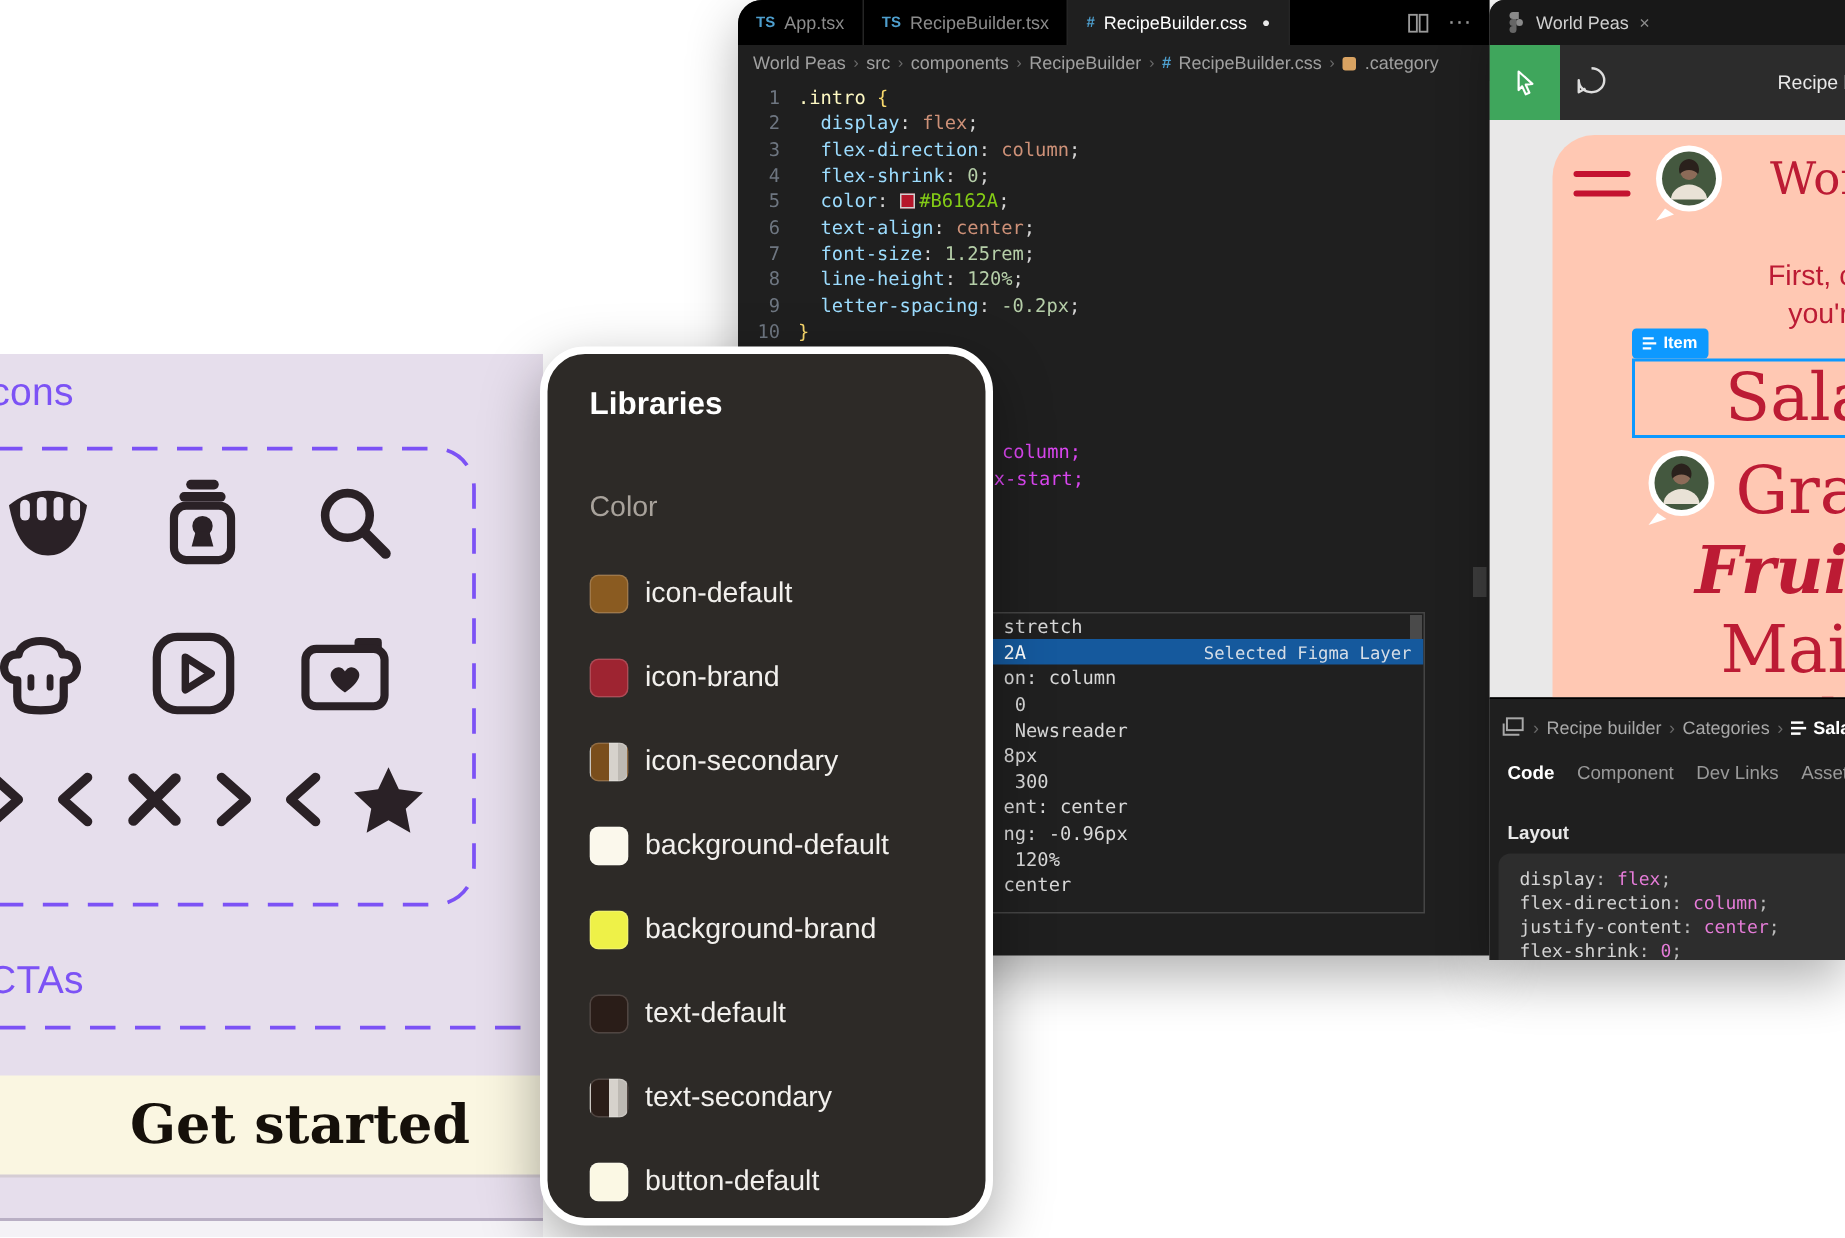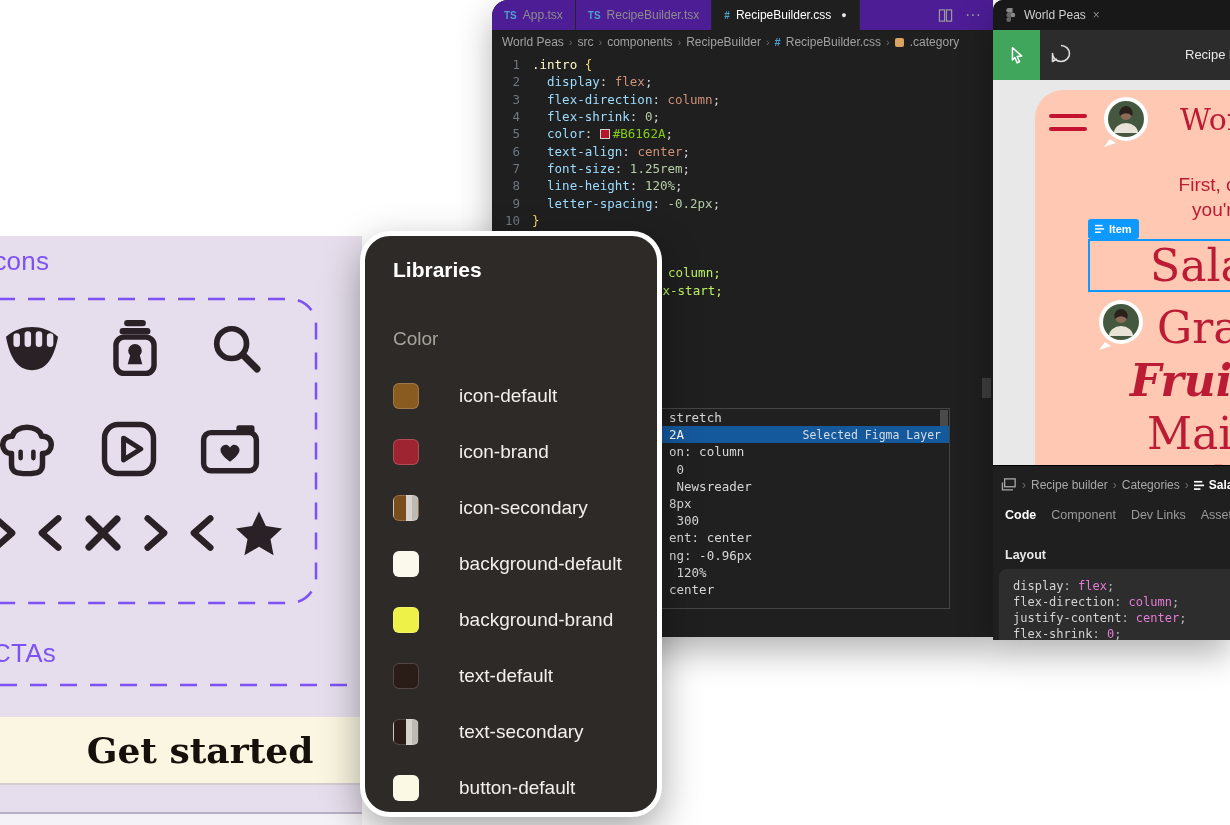--- a/index.html
+++ b/index.html
@@ -22,40 +22,40 @@
   .board-icon svg { display:block; }
 
   #cta-button { position:absolute; left:-30px; top:481px; width:460px; height:66px; background:#FAF6E1;
     border-radius:6px; display:flex; align-items:center; justify-content:center;
     box-shadow:0 2px 0 rgba(90,80,40,.12); }
   #cta-button span { font-family:"DejaVu Serif","Liberation Serif",serif; font-weight:600; font-size:36px; color:#15100A; }
 
   
   #vscode { position:absolute; left:492px; top:0; width:501px; height:637px; background:#1F1F1F;
             border-radius:16px 0 0 16px; box-shadow:0 14px 34px rgba(0,0,0,.30); overflow:hidden; }
-  #vs-tabbar { position:absolute; left:0; top:0; width:100%; height:30px; background:#4c1d95; display:flex; }
+  #vs-tabbar { position:absolute; left:0; top:0; width:100%; height:30px; background:#000000; display:flex; }
   .vs-tab { height:30px; display:flex; align-items:center; gap:6px; padding:0 12px; font-size:12px;
             color:#8C8C8C; border-right:1px solid #252525; white-space:nowrap; }
   .vs-tab .ficon { font-size:10px; font-weight:bold; color:#4E9FCE; }
   .vs-tab.active { background:#1F1F1F; color:#FFFFFF; }
   .vs-tab .mod-dot { color:#E8E8E8; font-size:9px; margin-left:4px; }
   #vs-tab-actions { margin-left:auto; display:flex; align-items:center; gap:12px; padding-right:12px; color:#9a9a9a; }
   #vs-breadcrumbs { position:absolute; left:0; top:30px; width:100%; height:24px; background:#1F1F1F;
                     display:flex; align-items:center; gap:3px; padding-left:10px; font-size:12px; color:#A0A0A0; white-space:nowrap; }
   .bc-sep { color:#6A6A6A; font-size:11px; padding:0 2px; }
   .bc-hash { color:#4E9FCE; font-weight:bold; font-size:11px; margin-right:2px; }
   .bc-sym { display:inline-block; width:9px; height:9px; border-radius:2px; background:#D9A362; margin-right:3px; }
   #vs-code { position:absolute; left:0; top:56px; width:100%; font-family:"DejaVu Sans Mono","Liberation Mono",monospace; font-size:12.5px; }
   .code-line { display:flex; height:17.3px; align-items:center; }
   .gutter { width:28px; text-align:right; color:#6E7681; flex:0 0 auto; }
   .code-text { margin-left:12px; white-space:pre; }
   .tok-sel { color:#fef9c3; } .tok-brace { color:#F8D86C; } .tok-prop { color:#9CDCFE; }
   .tok-val { color:#CE9178; } .tok-num { color:#B5CEA8; } .tok-pun { color:#D4D4D4; } .tok-hex { color:#84cc16; }
   .color-swatch { display:inline-block; width:10px; height:10px; background:#B6162A; border:1px solid #d0d0d0; margin:0 3px -1px 0; }
-  .code-frag { position:absolute; font-family:"DejaVu Sans Mono","Liberation Mono",monospace; font-size:12.5px; color:#bef264; white-space:pre; }
+  .code-frag { position:absolute; font-family:"DejaVu Sans Mono","Liberation Mono",monospace; font-size:12.5px; color:#d946ef; white-space:pre;margin-top:28px; }
   #frag-1 { left:176px; top:265px; }
   #frag-2 { left:163px; top:283px; }
   #vs-scroll-thumb { position:absolute; right:2px; top:378px; width:9px; height:20px; background:#3E3E3E; }
 
   
   #suggest { position:absolute; left:168px; top:397px; width:290px; height:201px; background:#202020;
              border:1px solid #454545; font-family:"DejaVu Sans Mono","Liberation Mono",monospace; font-size:12.5px; overflow:hidden;margin-top:11px; }
   .sg-row { height:17.2px; display:flex; align-items:center; padding:0 8px; color:#D8D8D8; white-space:pre; }
   .sg-row.selected { background:#15599D; color:#FFFFFF; }
   .sg-right { margin-left:auto; font-size:11.5px; color:#D5DDE6; }
@@ -101,21 +101,21 @@
                    padding:10px 0 0 14px; font-family:"DejaVu Sans Mono","Liberation Mono",monospace; font-size:12px; }
   .dv-line { height:16px; white-space:pre; }
   .dvt-p { color:#D4D4D4; } .dvt-v { color:#E57CD8; } .dvt-x { color:#BBBBBB; }
 
   
   #libraries { position:absolute; left:360px; top:231px; width:302px; height:586px; background:#2D2A27;
                border:5px solid #FFFFFF; border-radius:30px; box-shadow:0 14px 38px rgba(0,0,0,.35); z-index:5; }
   #lib-title { position:absolute; left:28px; top:22px; color:#FFFFFF; font-size:21px; font-weight:bold; }
   #lib-section { position:absolute; left:28px; top:92px; color:#A8A29B; font-size:19px; }
   #lib-rows { position:absolute; left:28px; top:132px; right:20px; }
-  .lib-row { height:56px; display:flex; align-items:center; gap:40px; }
+  .lib-row { height:56px; display:flex; align-items:center; gap:11px; }
   .lib-swatch { width:26px; height:26px; border-radius:6px; border:1px solid rgba(255,255,255,.18); flex:0 0 auto; }
   .lib-label { color:#F2F0ED; font-size:19px; }
 
   [data-interactable] { cursor:default; }
   [data-interactable="true"] { cursor:pointer; }
 </style>
 </head>
 <body>
 
 <div id="stage" data-interactable="false">

